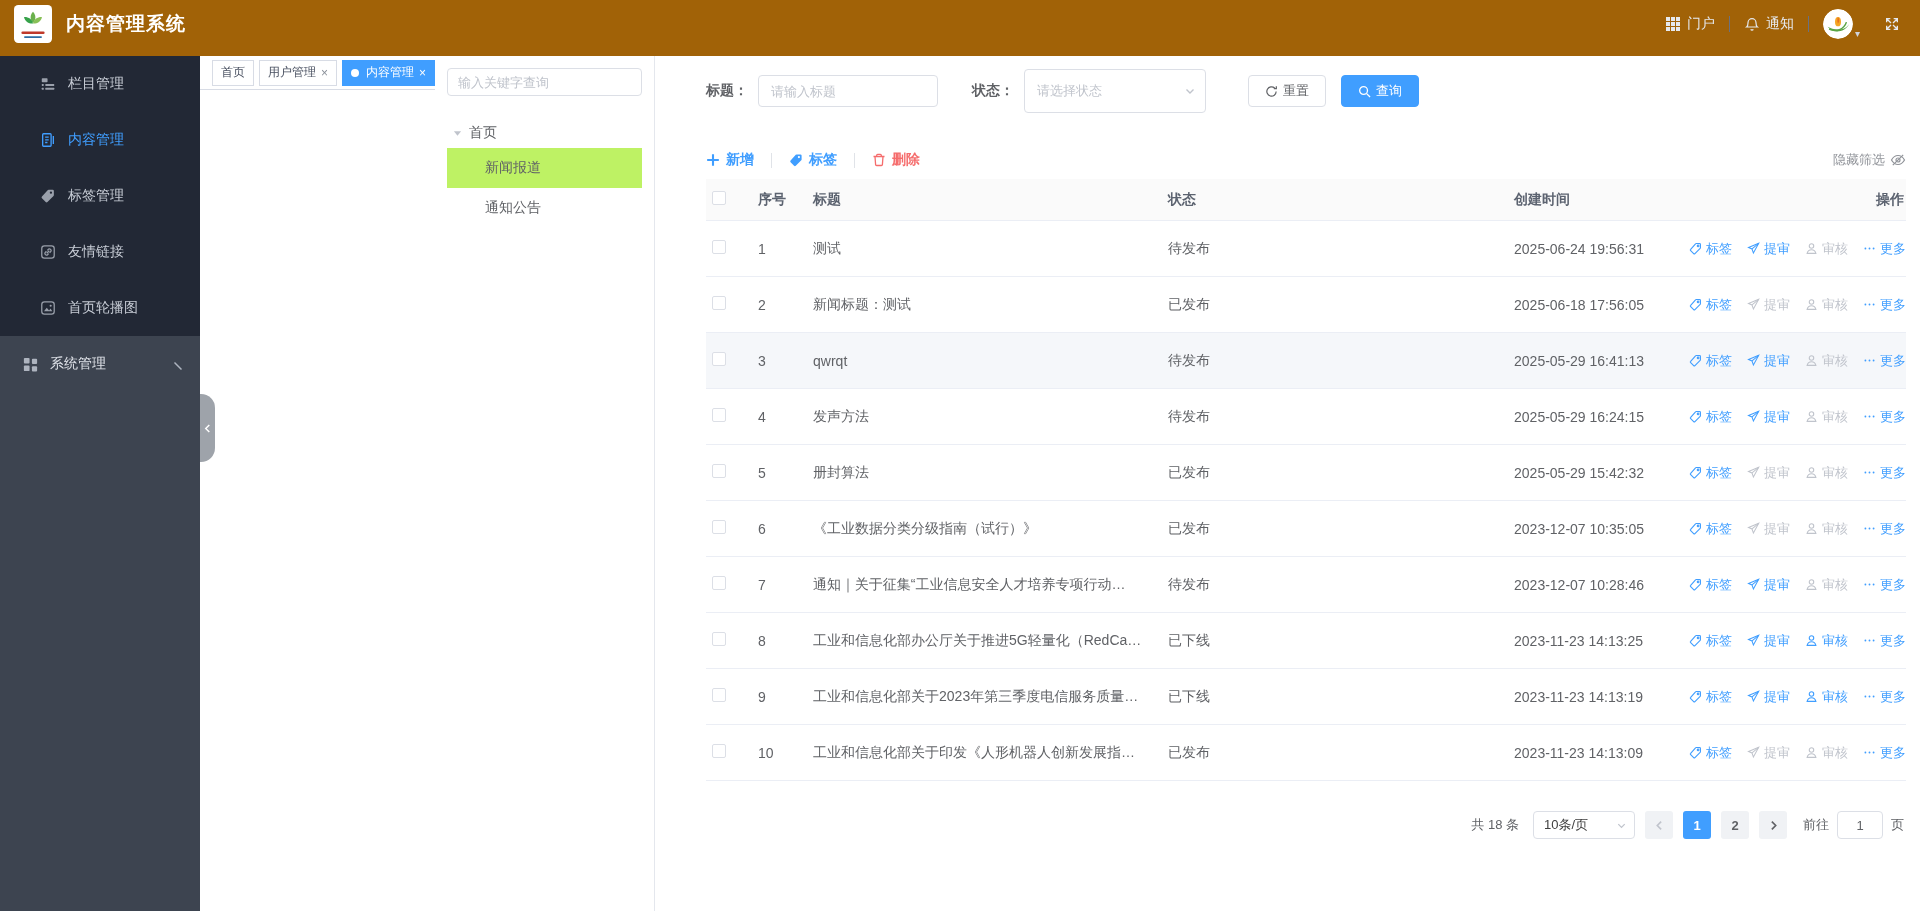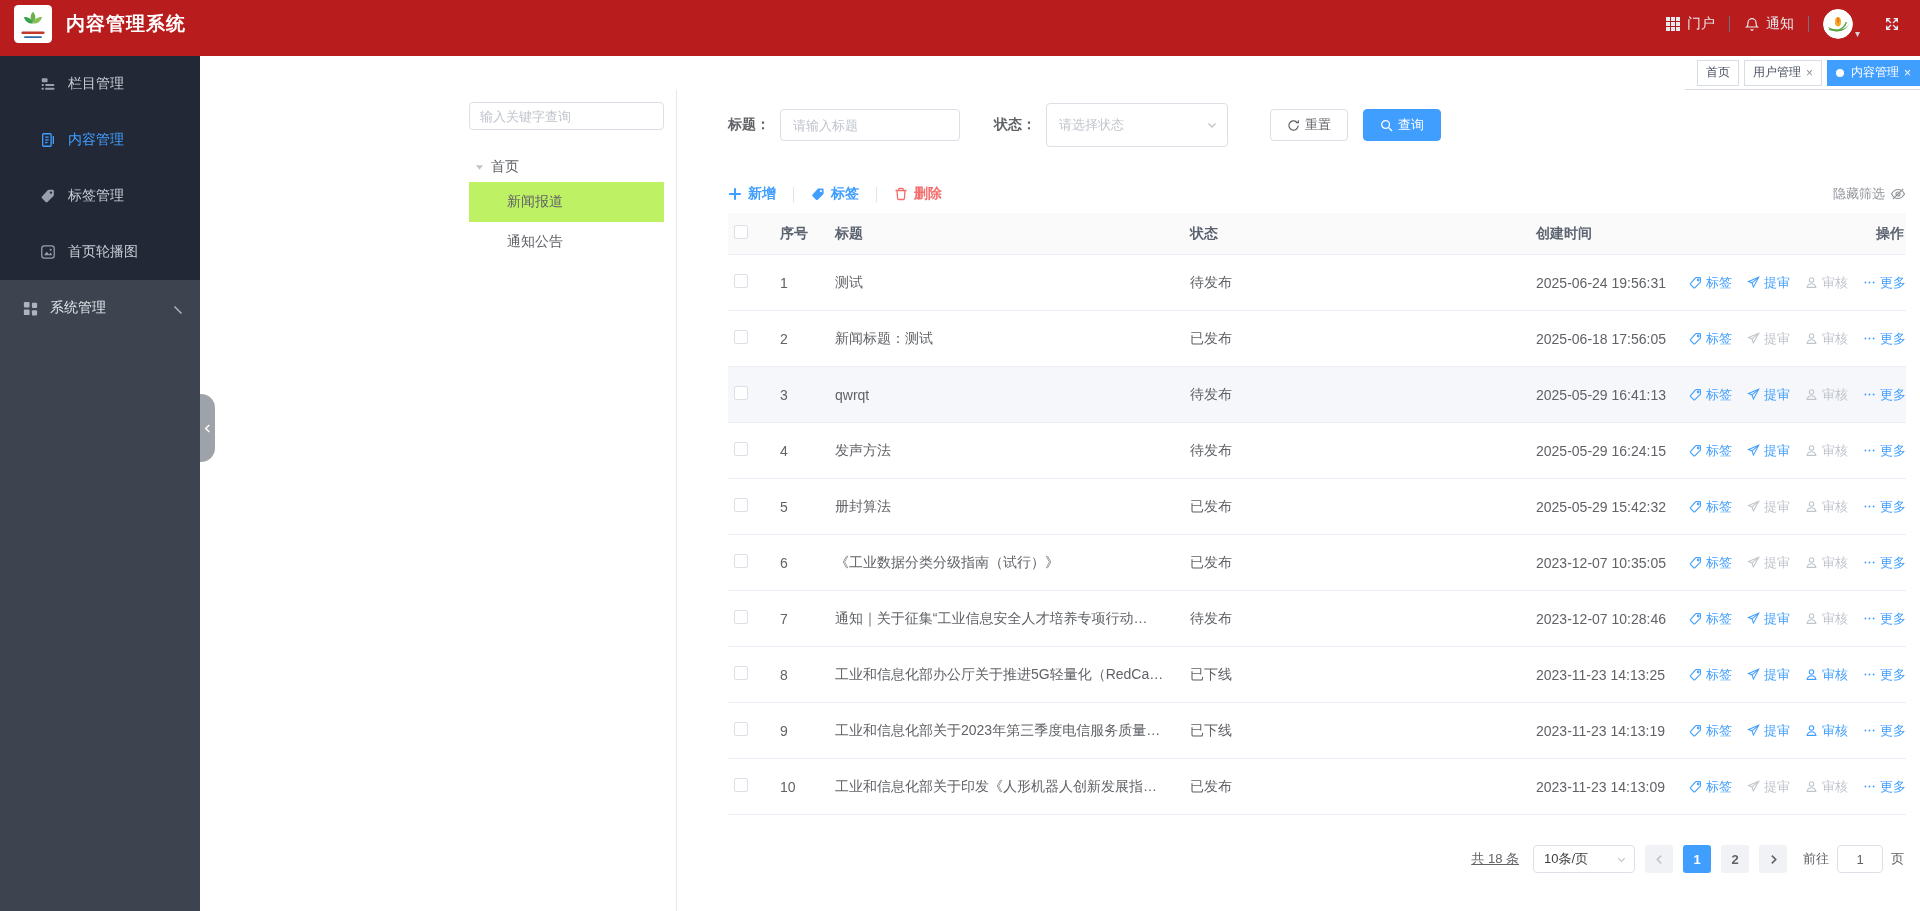--- a/index.html
+++ b/index.html
@@ -1,21 +1,21 @@
 <!DOCTYPE html>
 <html><head>
 <meta charset="utf-8">
 <style>
   * { margin:0; padding:0; box-sizing:border-box; }
   html,body { width:1920px; height:911px; }
   body { font-family:"Liberation Sans","DejaVu Sans",sans-serif; background:#fff; overflow:hidden; }
   .app { position:relative; width:1920px; height:911px; display:flex; flex-direction:column; }
 
   
-  .header { height:56px; background:#b91c1c; display:flex; align-items:center; padding:0 20px 8px 14px; flex:0 0 auto; }
+  .header { height:56px; background:#a16207; display:flex; align-items:center; padding:0 20px 8px 14px; flex:0 0 auto; }
   .logo-box { width:38px; height:38px; margin-right:14px; flex:0 0 auto; }
   .logo-box svg { width:38px; height:38px; display:block; }
   .app-title { color:#ffffff; font-size:19px; font-weight:600; letter-spacing:1px; }
   .header-right { margin-left:auto; display:flex; align-items:center; gap:14px; color:#e6e9ee; font-size:14px; }
   .h-item { display:inline-flex; align-items:center; gap:6px; cursor:pointer; }
   .h-item .icon svg { width:16px; height:16px; display:block; }
   .h-divider { width:1px; height:16px; background:#6a7180; }
   .avatar-wrap { display:inline-flex; align-items:flex-end; gap:2px; cursor:pointer; }
   .avatar svg { width:30px; height:30px; display:block; border-radius:50%; }
   .caret { color:#cfd3da; font-size:10px; line-height:10px; }
@@ -32,21 +32,21 @@
   .side-item .chev svg { width:12px; height:12px; }
   .submenu { background:#222835; }
   .sub-item { height:56px; display:flex; align-items:center; padding-left:40px; font-size:14px; color:#c8cdd6; cursor:pointer; }
   .sub-item .icon { color:#9aa0ab; margin-right:12px; }
   .sub-item .icon svg { width:16px; height:16px; display:block; }
   .sub-item.active { color:#409eff; }
   .sub-item.active .icon { color:#409eff; }
   .collapse-handle { position:absolute; left:200px; top:394px; width:15px; height:68px; background:#9ea3aa; border-radius:0 14px 14px 0; display:flex; align-items:center; justify-content:center; color:#fff; z-index:5; cursor:pointer; }
   .collapse-handle svg { width:9px; height:9px; }
 
-  .right-col { flex:1; display:flex; flex-direction:column; min-width:0;align-items:flex-end; }
+  .right-col { flex:1; display:flex; flex-direction:row; min-width:0; }
 
   
   .tabbar { height:34px; background:#fff; border-bottom:1px solid #d8dce5; display:flex; align-items:center; gap:5px; padding:0 0 0 12px; flex:0 0 auto; }
   .tab { height:26px; display:inline-flex; align-items:center; gap:5px; padding:0 8px; border:1px solid #d8dce5; background:#fff; color:#495060; font-size:12px; cursor:pointer; }
   .tab .close { font-size:12px; line-height:1; color:#8a9099; }
   .tab.active { background:#409eff; border-color:#409eff; color:#fff; }
   .tab.active .close { color:#fff; }
   .tab.active::before { content:""; width:8px; height:8px; border-radius:50%; background:#fff; margin-right:2px; }
 
   .content-row { flex:1; display:flex; min-height:0;gap:33px; }
@@ -94,21 +94,21 @@
   .cell.cb { padding-left:6px; }
   .checkbox { width:14px; height:14px; border:1px solid #dcdfe6; border-radius:2px; background:#fff; display:inline-block; cursor:pointer; }
   .cell.ops { display:flex; justify-content:flex-end; align-items:center; gap:15px; padding-left:0; overflow:visible; }
   .op { display:inline-flex; align-items:center; gap:4px; color:#409eff; font-size:13px; cursor:pointer; white-space:nowrap; }
   .op .icon svg { width:13px; height:13px; display:block; }
   .op.disabled { color:#c0c4cc; cursor:not-allowed; }
   .t-head .cell.ops { padding-right:2px; }
 
   
   .pager { margin-top:30px; display:flex; justify-content:flex-end; align-items:center; gap:10px; font-size:13px; color:#606266; flex:0 0 auto; padding-right:2px; }
-  .pg-total { margin-right:4px;text-decoration:underline; }
+  .pg-total { margin-right:4px; }
   .pg-size { width:102px; height:28px; border:1px solid #dcdfe6; border-radius:4px; padding:0 24px 0 10px; display:flex; align-items:center; position:relative; color:#404040; cursor:pointer; background:#fff; }
   .pg-size .sel-chev { position:absolute; right:7px; color:#c0c4cc; display:inline-flex; }
   .pg-size .sel-chev svg { width:11px; height:11px; }
   .pg-btn { min-width:28px; height:28px; border:none; border-radius:3px; background:#f0f2f5; color:#606266; font-size:13px; font-weight:600; display:inline-flex; align-items:center; justify-content:center; cursor:pointer; font-family:inherit; }
   .pg-btn svg { width:11px; height:11px; }
   .pg-btn.disabled { color:#c0c4cc; cursor:not-allowed; }
   .pg-btn.active { background:#409eff; color:#fff; }
   .pg-goto { display:flex; align-items:center; gap:8px; margin-left:6px; }
   .goto-input { width:46px; height:28px; border:1px solid #dcdfe6; border-radius:4px; text-align:center; font-size:13px; color:#606266; outline:none; font-family:inherit; }
 </style>
@@ -211,20 +211,29 @@
                   <path d="M9.6 2h4.6a1.4 1.4 0 0 1 1.4 1.4V8a1.4 1.4 0 0 1-.4 1l-6.8 6.8a1.4 1.4 0 0 1-2 0L2.2 11.6a1.4 1.4 0 0 1 0-2L8.6 2.4A1.4 1.4 0 0 1 9.6 2z"></path>
                   <circle cx="12.3" cy="5.3" r="1.3" fill="#222835"></circle>
                 </svg>
               </span>
               <span>标签管理</span>
             </div>
             <div class="sub-item">
               <span class="icon">
                 <svg viewBox="0 0 18 18" fill="none" stroke="currentColor" stroke-width="1.4">
                   <rect x="2" y="2" width="14" height="14" rx="3"></rect>
+                  <path d="M7.6 10.4l2.8-2.8M7.2 8.2L5.8 9.6a1.9 1.9 0 0 0 2.6 2.6l1.4-1.4M10.8 9.8l1.4-1.4a1.9 1.9 0 0 0-2.6-2.6L8.2 7.2"></path>
+                </svg>
+              </span>
+              <span>友情链接</span>
+            </div>
+            <div class="sub-item">
+              <span class="icon">
+                <svg viewBox="0 0 18 18" fill="none" stroke="currentColor" stroke-width="1.4">
+                  <rect x="2" y="2" width="14" height="14" rx="3"></rect>
                   <path d="M4.5 12.7l3.1-4 2.6 3 1.7-2 1.9 3z" fill="currentColor" stroke="none"></path>
                   <circle cx="12" cy="6.5" r="1.2" fill="currentColor" stroke="none"></circle>
                 </svg>
               </span>
               <span>首页轮播图</span>
             </div>
           </div>
           <div class="side-item">
             <span class="icon">
               <svg viewBox="0 0 18 18" fill="currentColor">

